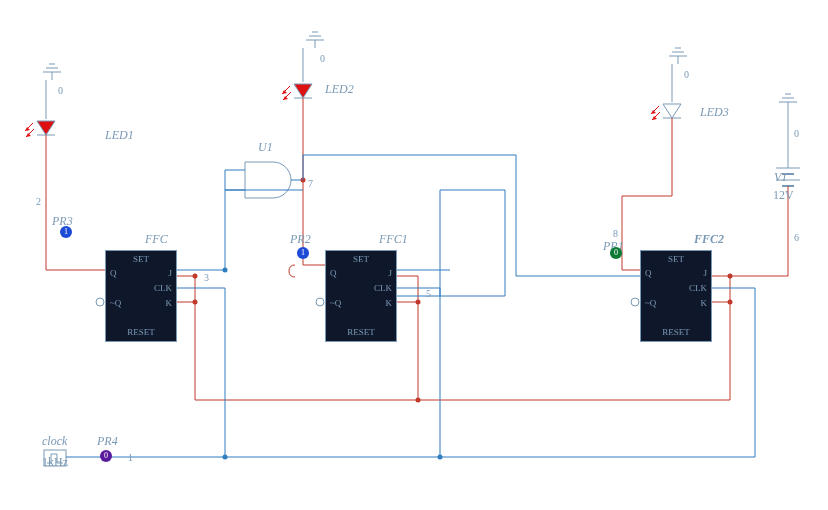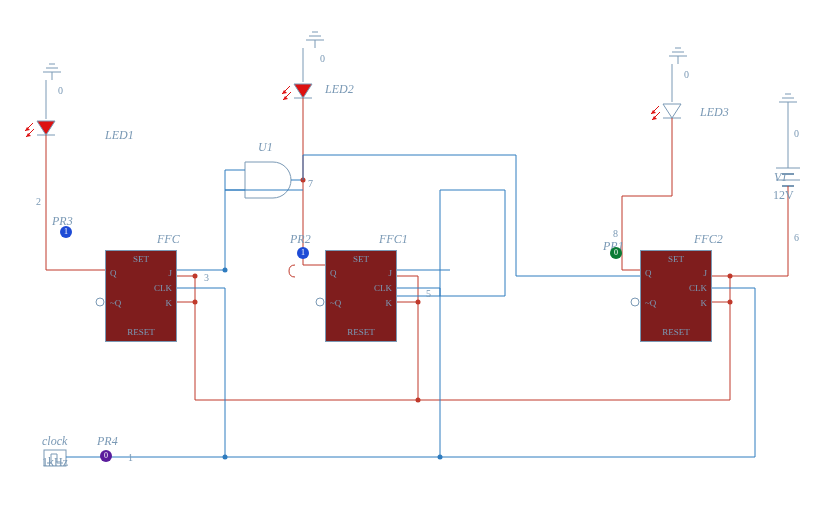--- a/index.html
+++ b/index.html
@@ -21,21 +21,21 @@
     font-style: italic;
     font-size: 12px;
     color: #7a99b5;
     white-space: nowrap;
   }
   .ff-box {
     position: absolute;
     width: 70px;
     height: 90px;
     border: 1px solid #7a99b5;
-    background: #7f1d1d;
+    background: #0f172a;
   }
   .ff-box .port {
     position: absolute;
     font-style: normal;
     font-size: 9px;
     color: #7a99b5;
     line-height: 1;
   }
   .probe-blue {
     position: absolute;
@@ -263,23 +263,23 @@
   <span class="port" style="top:48px; right:4px;">K</span>
   <span class="port" style="top:33px; right:4px;">CLK</span>
 </div>
 
 <span class="lbl" style="left:73px; top:128px;margin-left:32px;">LED1</span>
 <span class="lbl" style="left:325px; top:82px;">LED2</span>
 <span class="lbl" style="left:700px; top:105px;">LED3</span>
 <span class="lbl" style="left:258px; top:140px;">U1</span>
 <span class="lbl" style="left:774px; top:170px;">V1</span>
 <span class="lbl" style="left:773px; top:188px; font-style:normal;">12V</span>
-<span class="lbl" style="left:157px; top:232px;">FFC</span>
+<span class="lbl" style="left:145px; top:232px;">FFC</span>
 <span class="lbl" style="left:379px; top:232px;">FFC1</span>
-<span class="lbl" style="left:694px; top:232px;">FFC2</span>
+<span class="lbl" style="left:694px; top:232px;font-weight:bold;">FFC2</span>
 <span class="lbl" style="left:42px; top:434px;">clock</span>
 <span class="lbl" style="left:42px; top:455px; font-style:normal;">1kHz</span>
 
 <span class="lbl" style="left:34px; top:214px;margin-left:18px;">PR3</span>
 <span class="lbl" style="left:290px; top:232px;">PR2</span>
 <span class="lbl" style="left:603px; top:232px;margin-top:7px;">PR1</span>
 <span class="lbl" style="left:97px; top:434px;">PR4</span>
 
 <div class="probe-blue" style="left:60px; top:226px;"><span>1</span></div>
 <div class="probe-blue" style="left:297px; top:247px;"><span>1</span></div>

